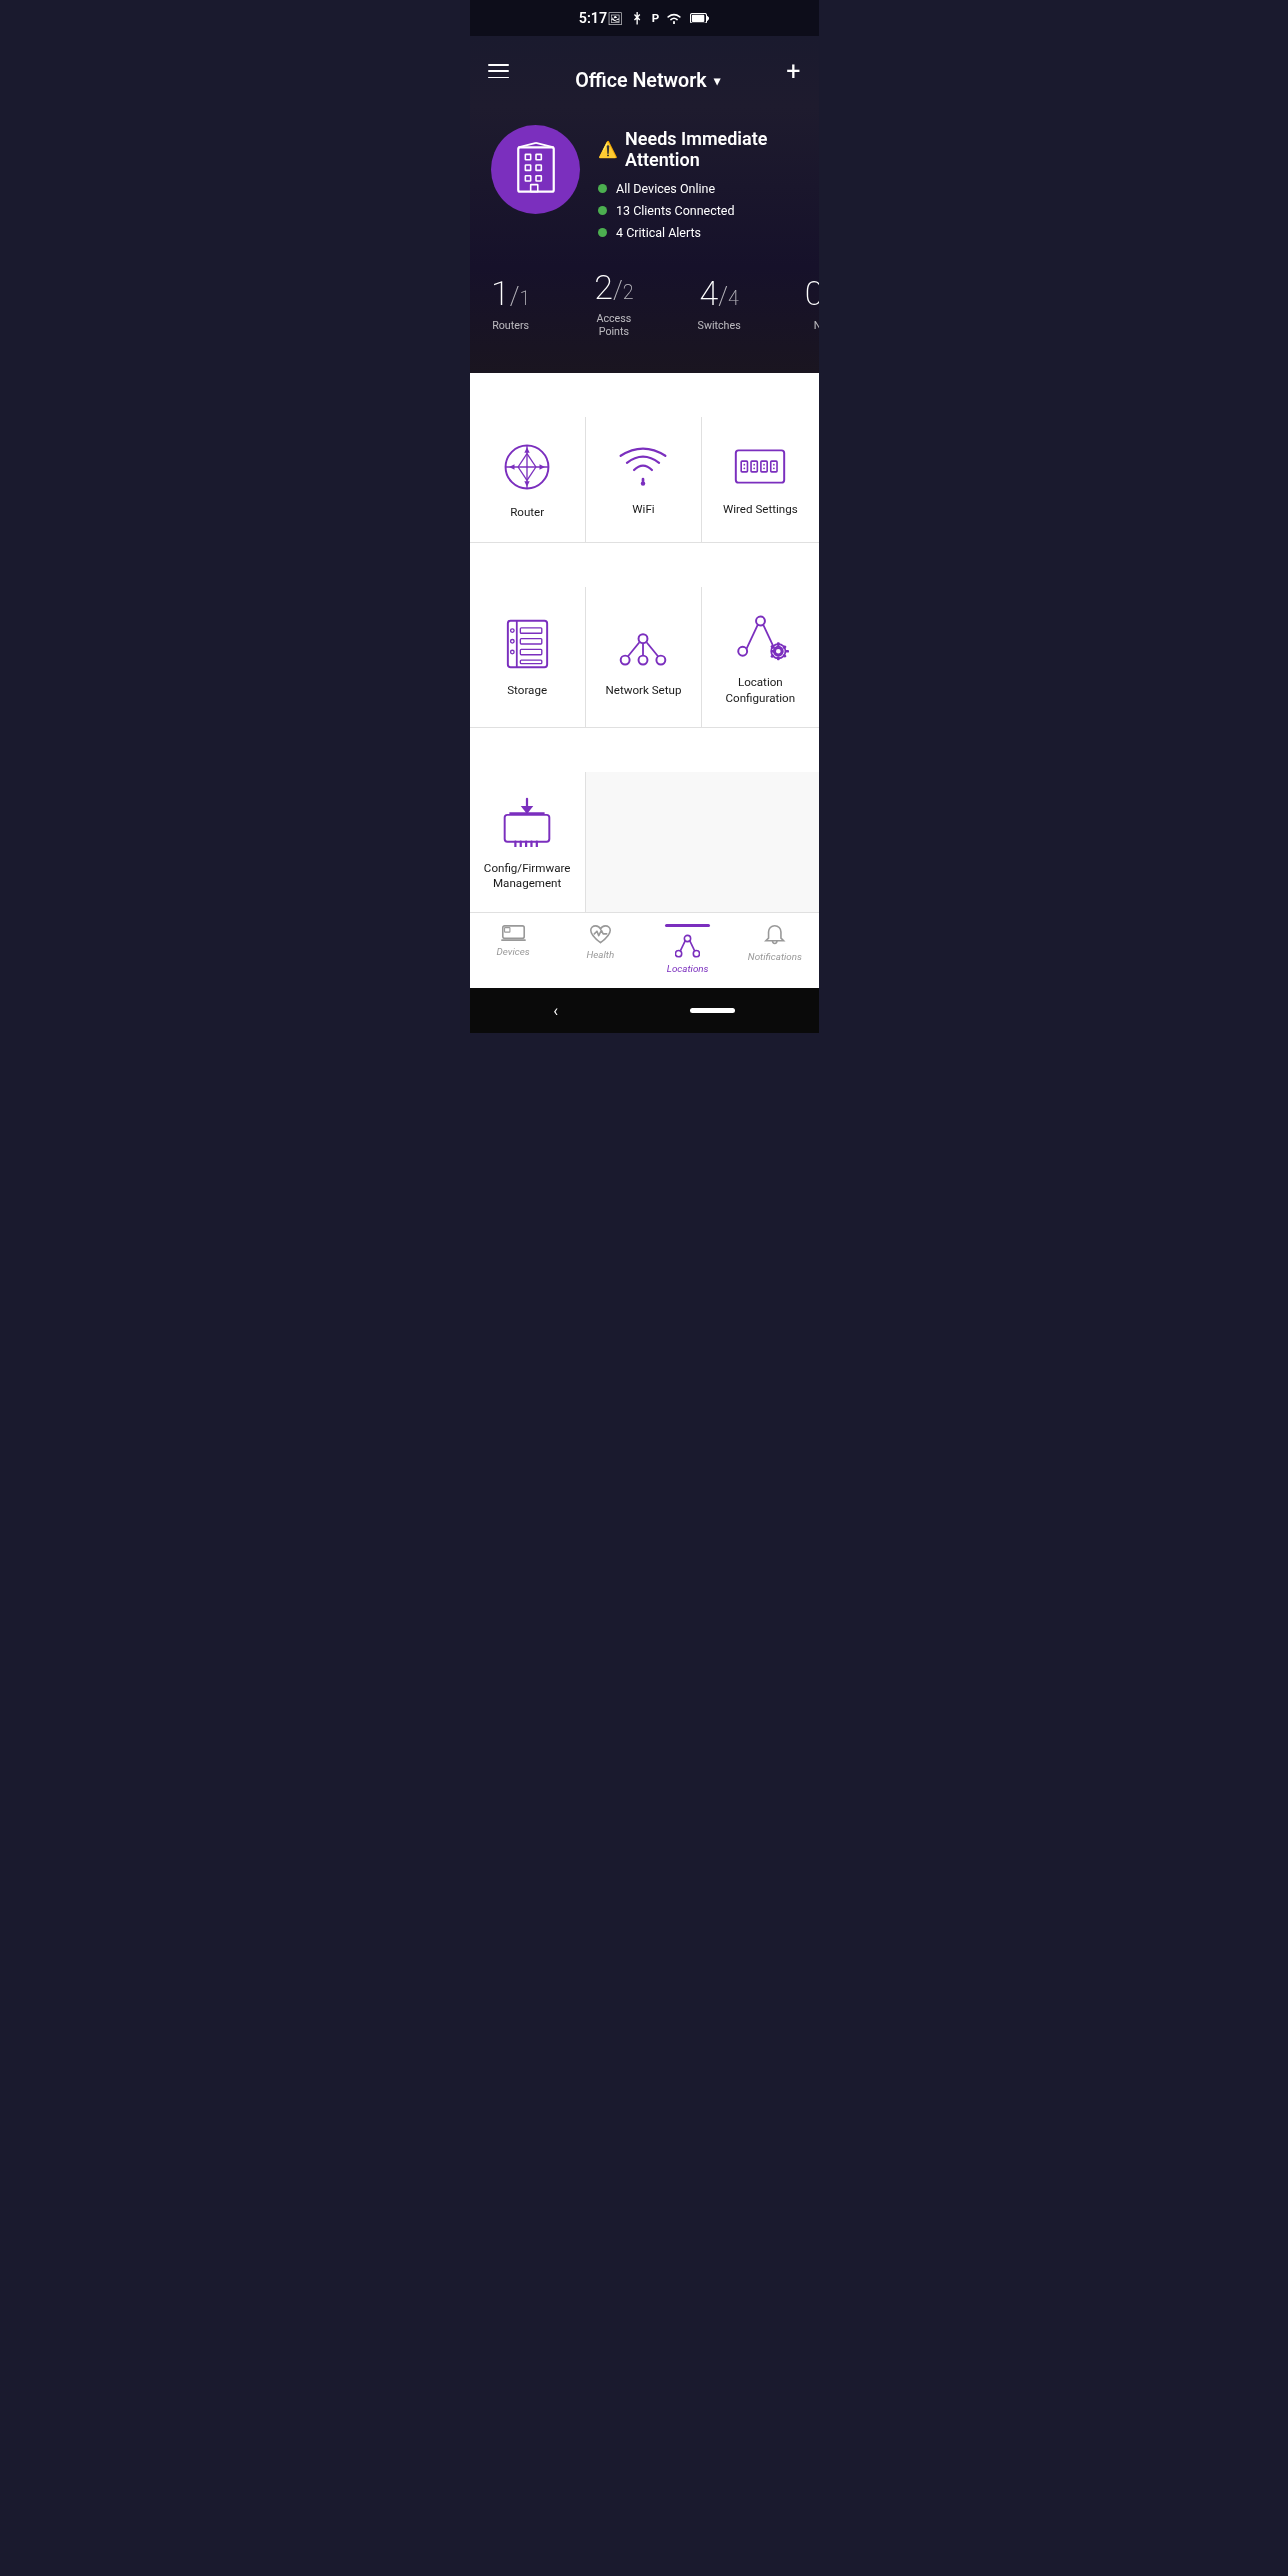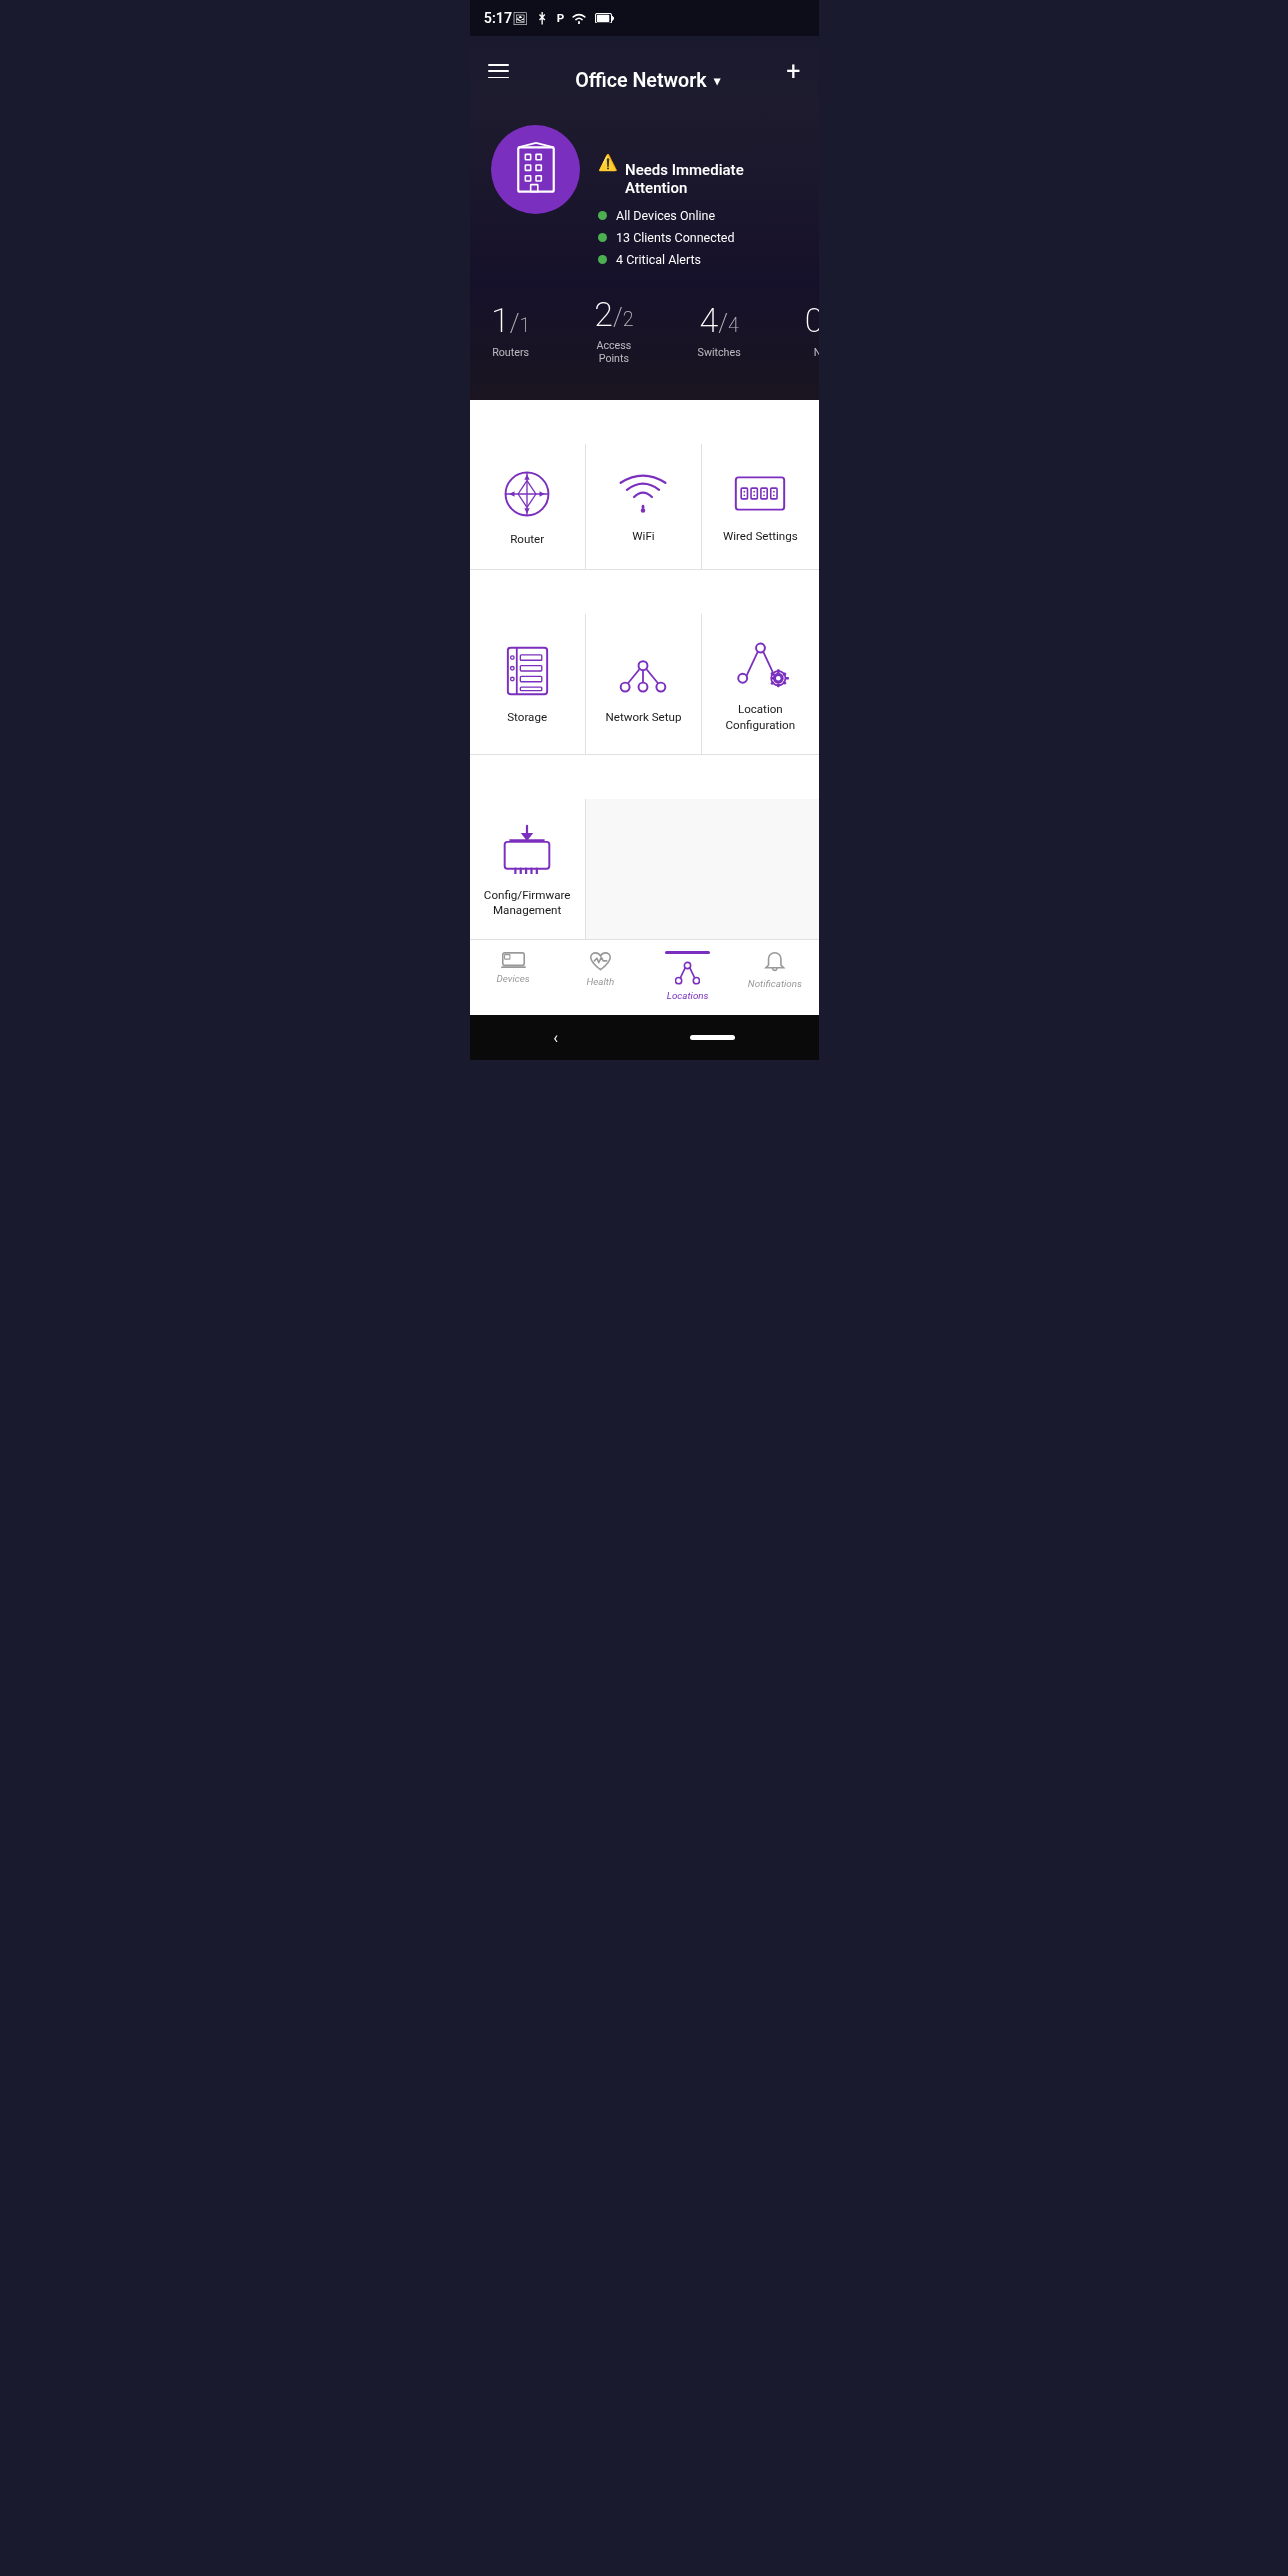--- a/index.html
+++ b/index.html
@@ -10,21 +10,21 @@
       background: #1a1a2e;
       width: 349px;
       margin: 0 auto;
       overflow-x: hidden;
     }
 
     
     .status-bar {
       background: #0d0d1a;
       display: flex;
-      justify-content: flex-start;
+      justify-content: center;
       align-items: center;
       padding: 7.2px 14.3px;
       height: 36px;
     }
     .status-time {
       color: white;
       font-size: 14.3px;
       font-weight: 600;
     }
     .status-icons {
@@ -104,23 +104,22 @@
       display: flex;
       align-items: center;
       gap: 7.2px;
       margin-bottom: 10.7px;
     }
     .attention-icon {
       font-size: 16px;
     }
     .attention-text {
       color: white;
-      font-size: 15px;
+      font-size: 18px;
       font-weight: 600;
-      margin-top: 33px;
     }
     .status-item {
       display: flex;
       align-items: center;
       gap: 9px;
       margin-bottom: 7.2px;
     }
     .green-dot {
       width: 9px;
       height: 9px;

